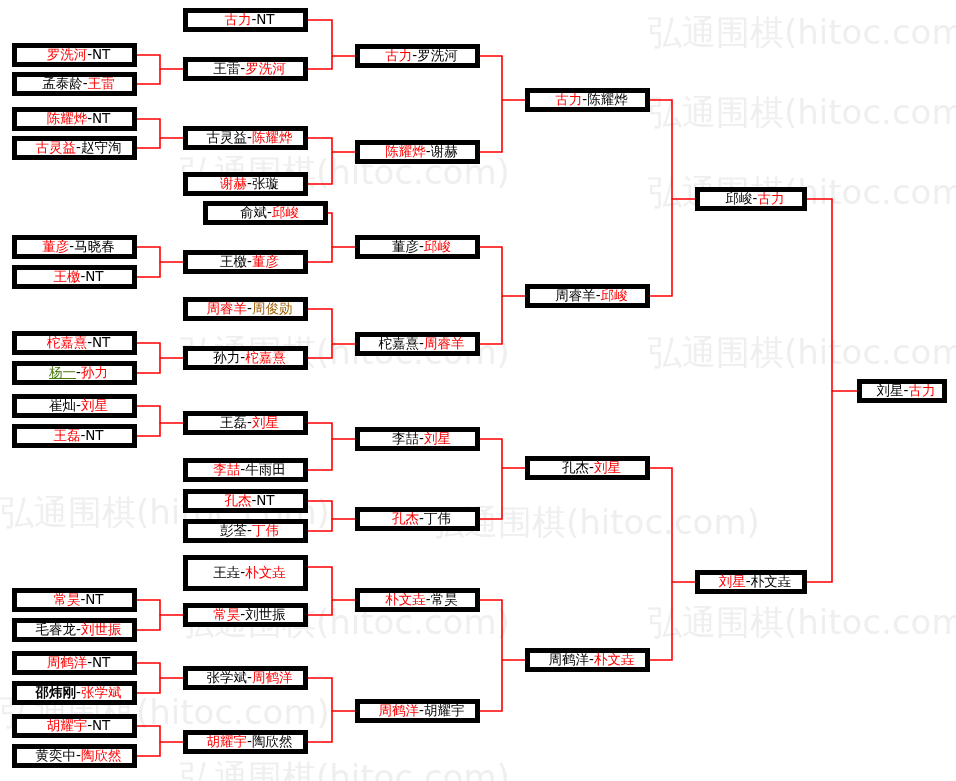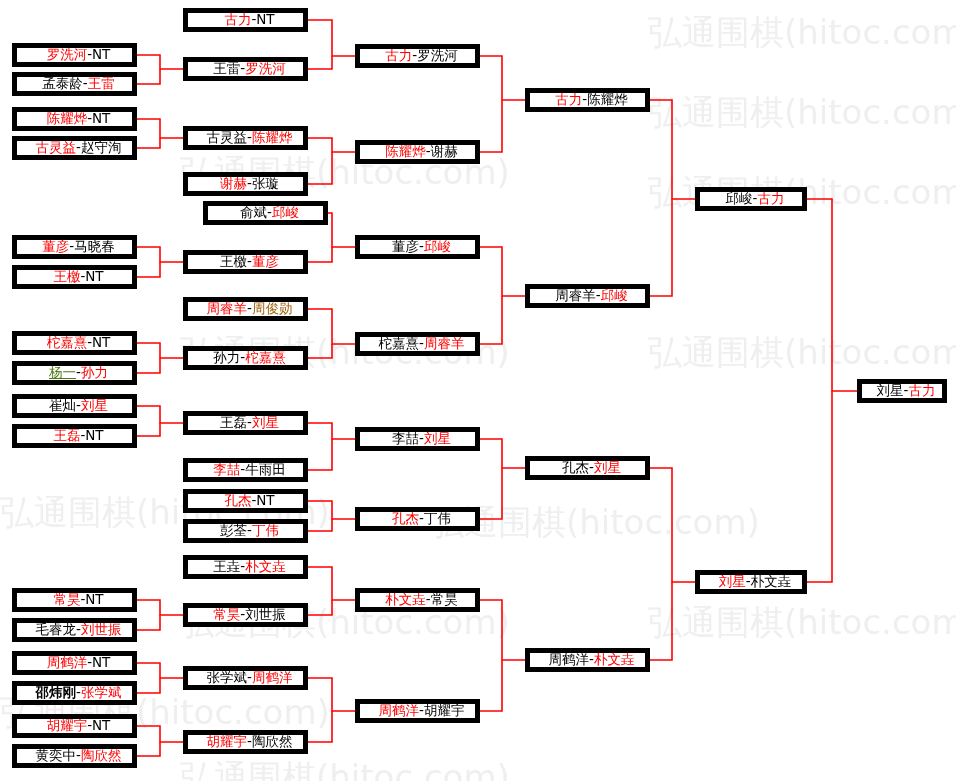--- a/index.html
+++ b/index.html
@@ -211,21 +211,21 @@
       <div class="node" style="left: 183px; top: 489px; width: 125px; height: 24px; border-color: rgb(0, 0, 0);">
         <span class="w" style="color: rgb(255, 0, 0);">孔杰</span>
         <span class="sep">-</span>
         <span class="l" style="color: rgb(0, 0, 0);">NT</span>
       </div>
       <div class="node" style="left: 183px; top: 519px; width: 125px; height: 24px; border-color: rgb(0, 0, 0);">
         <span class="l" style="color: rgb(0, 0, 0);">彭荃</span>
         <span class="sep">-</span>
         <span class="w" style="color: rgb(255, 0, 0);">丁伟</span>
       </div>
-      <div class="node" style="left: 183px; top: 555px; width: 125px; height: 24px; border-color: rgb(0, 0, 0);">
+      <div class="node" style="left: 183px; top: 555px; width: 125px; height: 36px; border-color: rgb(0, 0, 0);">
         <span class="l" style="color: rgb(0, 0, 0);">王垚</span>
         <span class="sep">-</span>
         <span class="w" style="color: rgb(255, 0, 0);">朴文垚</span>
       </div>
       <div class="node" style="left: 12px; top: 588px; width: 125px; height: 24px; border-color: rgb(0, 0, 0);">
         <span class="w" style="color: rgb(255, 0, 0);">常昊</span>
         <span class="sep">-</span>
         <span class="l" style="color: rgb(0, 0, 0);">NT</span>
       </div>
       <div class="node" style="left: 12px; top: 618px; width: 125px; height: 24px; border-color: rgb(0, 0, 0);">

